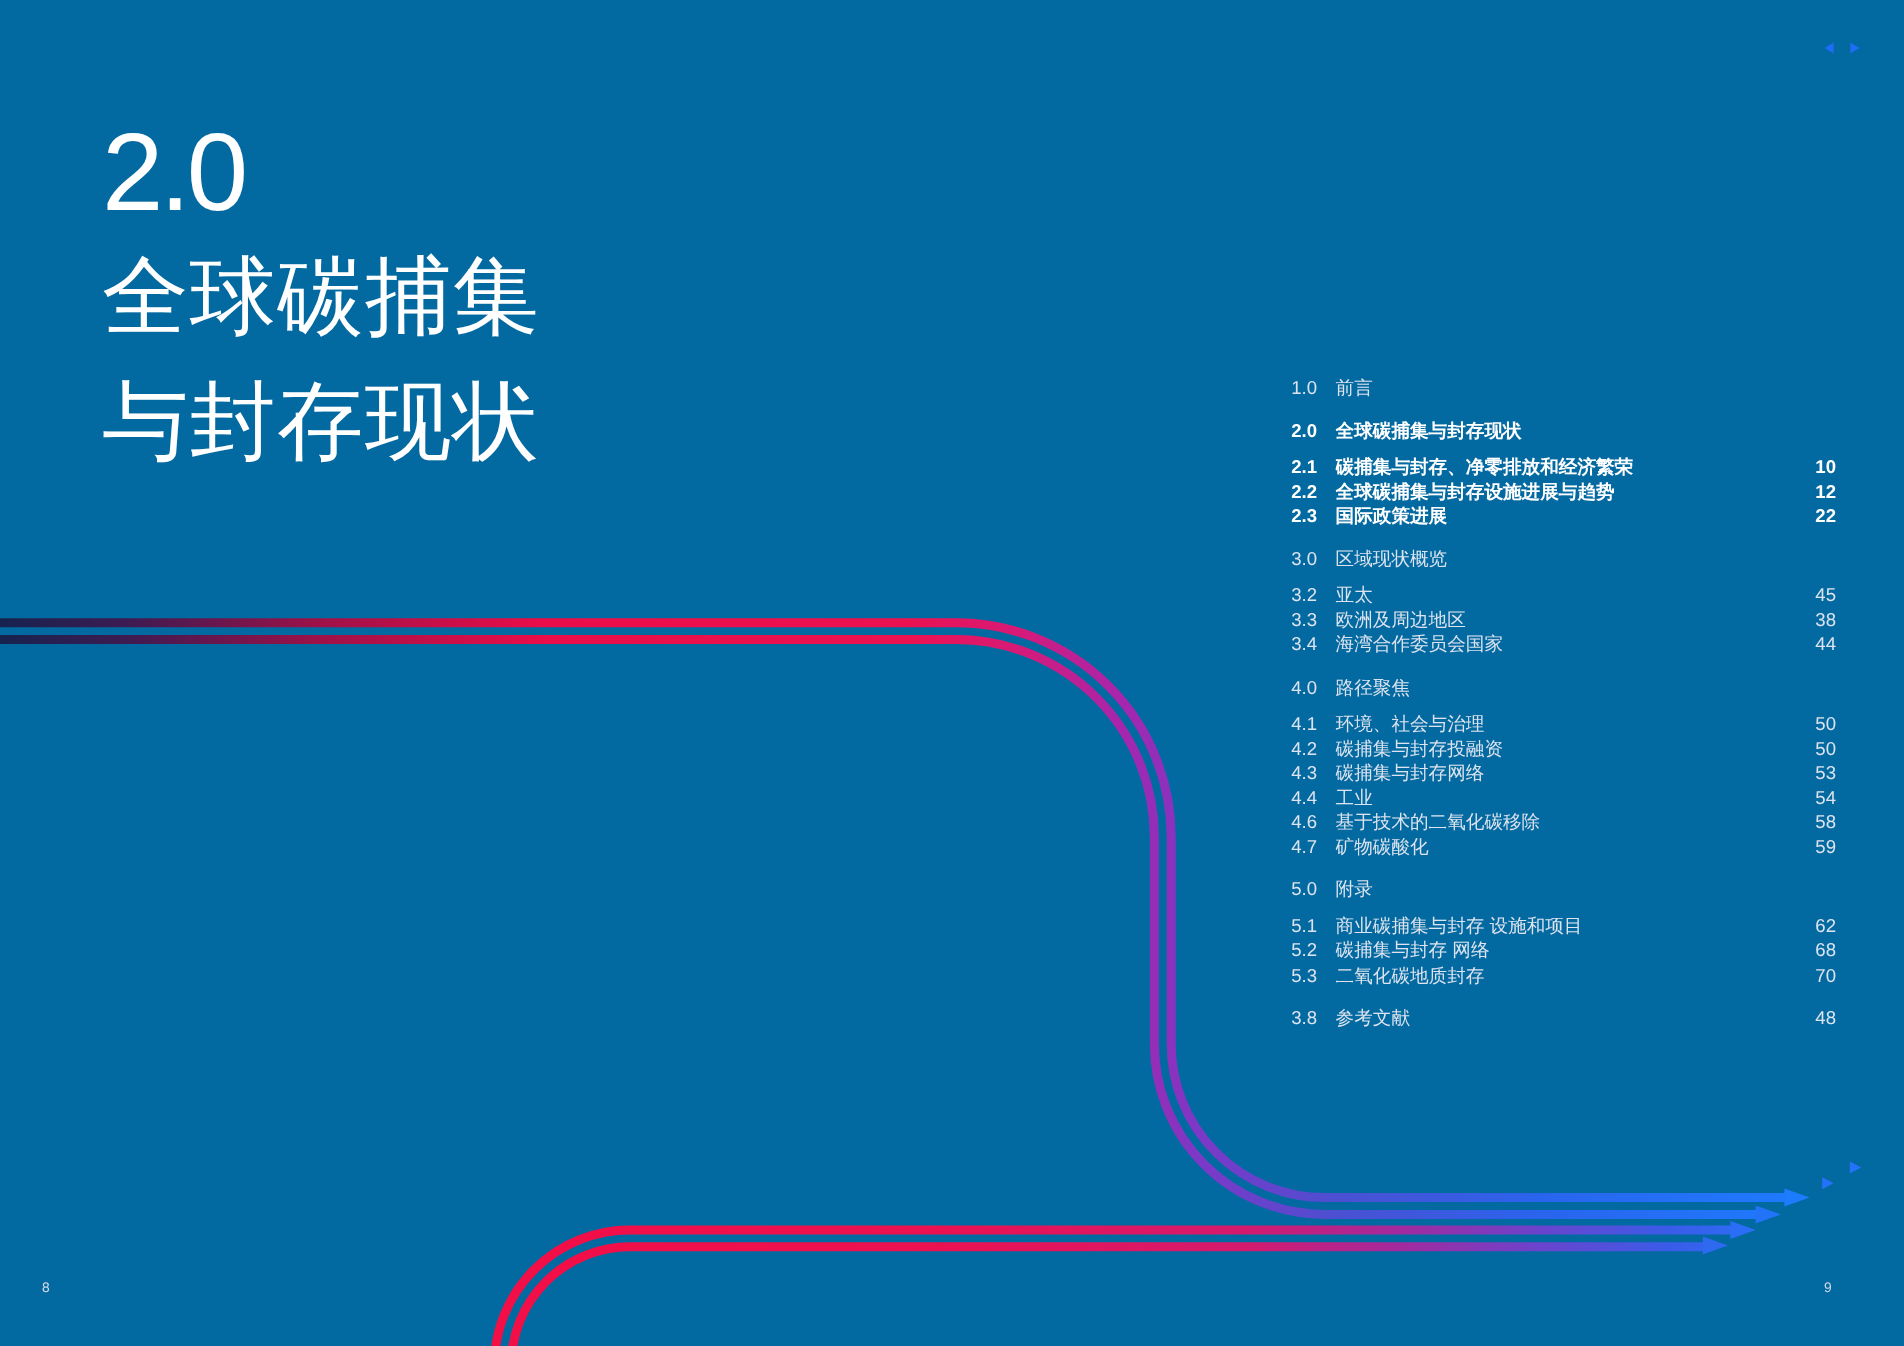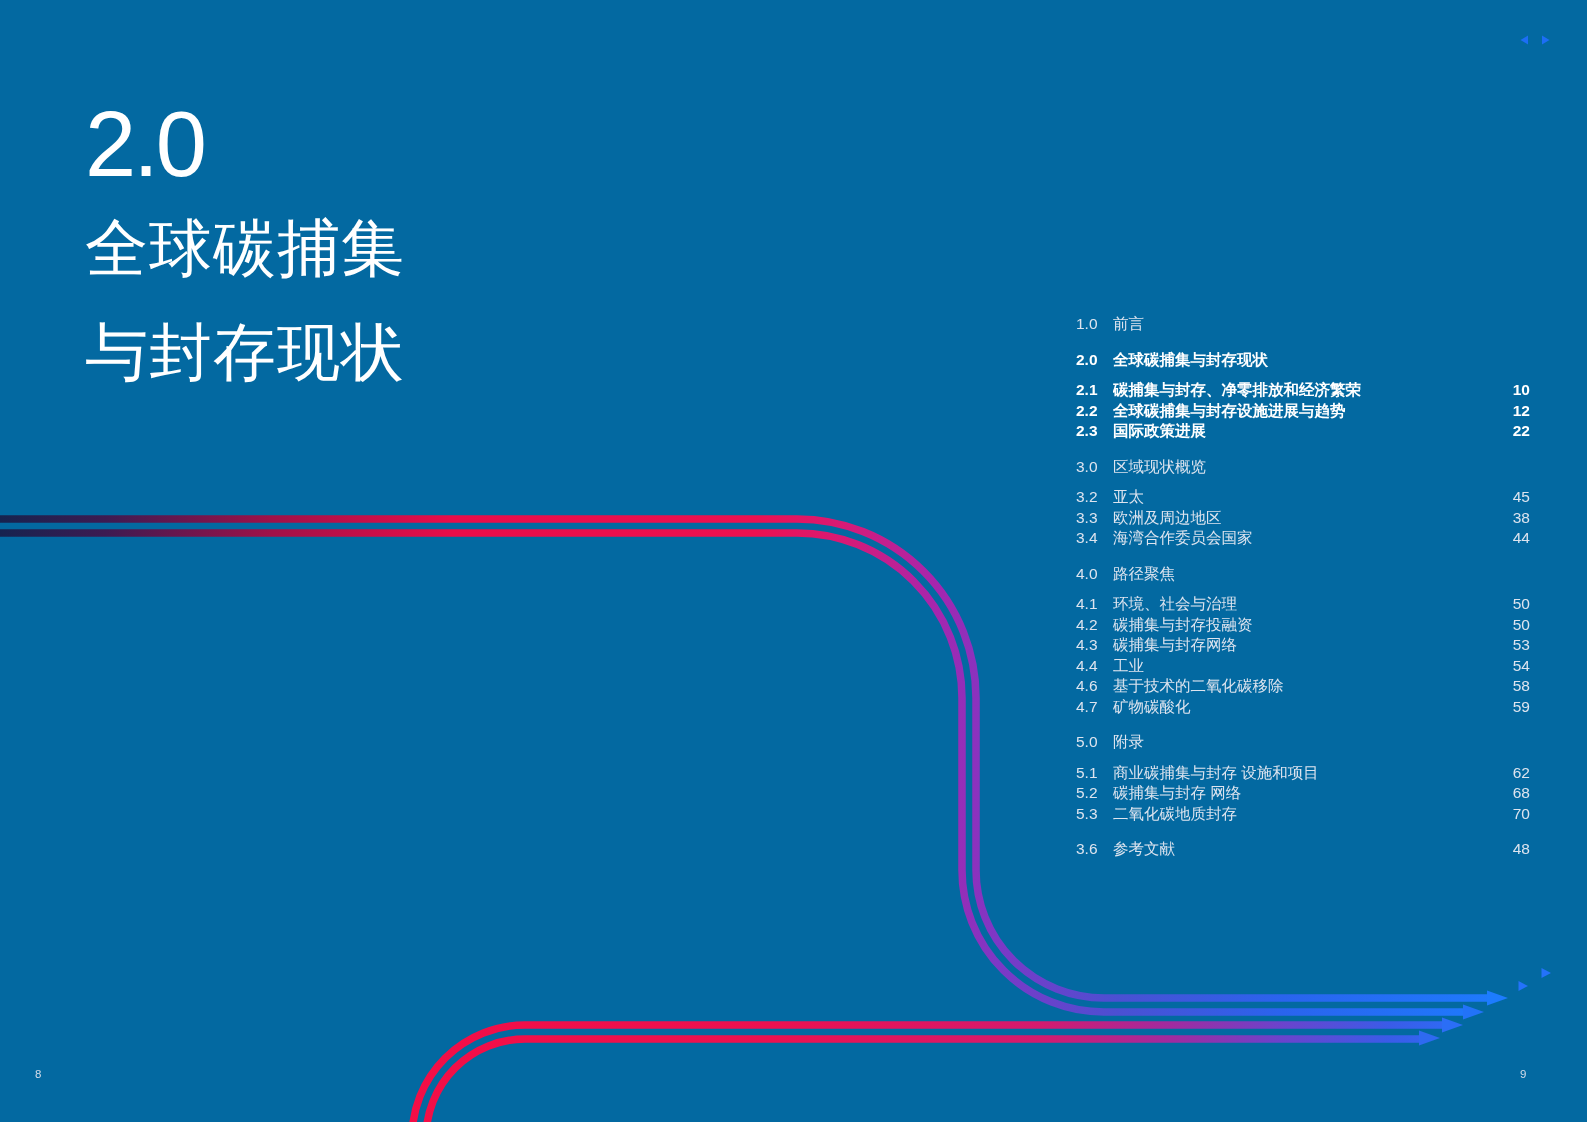--- a/index.html
+++ b/index.html
@@ -12,21 +12,21 @@
     -webkit-font-smoothing:antialiased;
   }
   .lines-svg{position:absolute;left:0;top:0;width:1587px;height:1122px;display:block;}
 
   
   .chapter{position:absolute;left:85px;top:98px;color:#ffffff;}
   .chapter-number{
     font-size:92px;line-height:1.02;font-weight:300;letter-spacing:-3px;
   }
   .chapter-line{
-    font-size:63px;line-height:104px;font-weight:300;letter-spacing:1px;
+    font-size:72px;line-height:104px;font-weight:300;letter-spacing:1px;
     white-space:nowrap;
   }
   .chapter-lines{margin-top:4px;}
 
   
   .toc{
     position:absolute;left:1076px;top:314px;width:454px;
     font-size:15.5px;line-height:20.5px;color:#dde4ef;
   }
   .toc-group{margin-bottom:15px;}
@@ -218,21 +218,21 @@
           <span class="toc-page">68</span>
         </div>
         <div class="toc-row">
           <span class="toc-num">5.3</span>
           <span class="toc-title">二氧化碳地质封存</span>
           <span class="toc-page">70</span>
         </div>
       </div>
       <div class="toc-group">
         <div class="toc-row">
-          <span class="toc-num">3.6</span>
+          <span class="toc-num">3.8</span>
           <span class="toc-title">参考文献</span>
           <span class="toc-page">48</span>
         </div>
       </div>
     </nav>
 
   <div class="corner-num left">8</div>
   <div class="corner-num right">9</div>
 
   <div class="pag top-prev">

